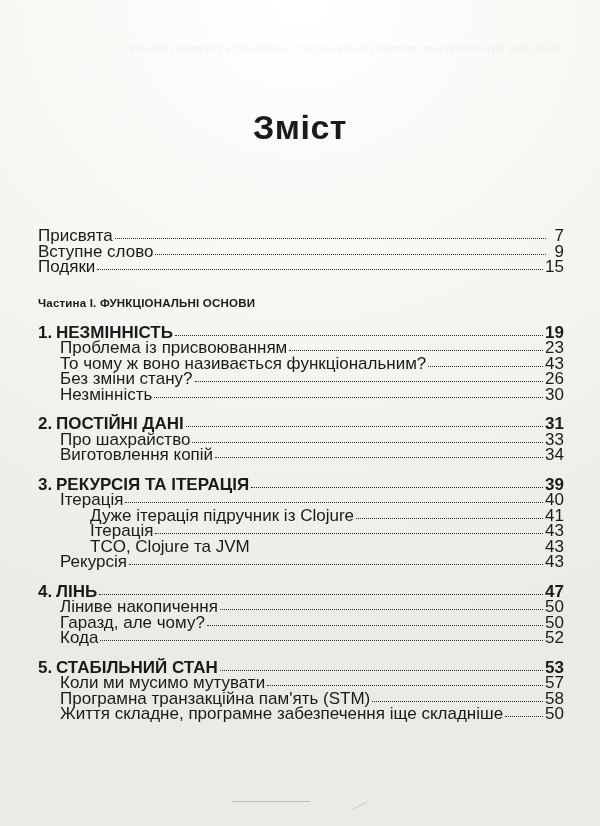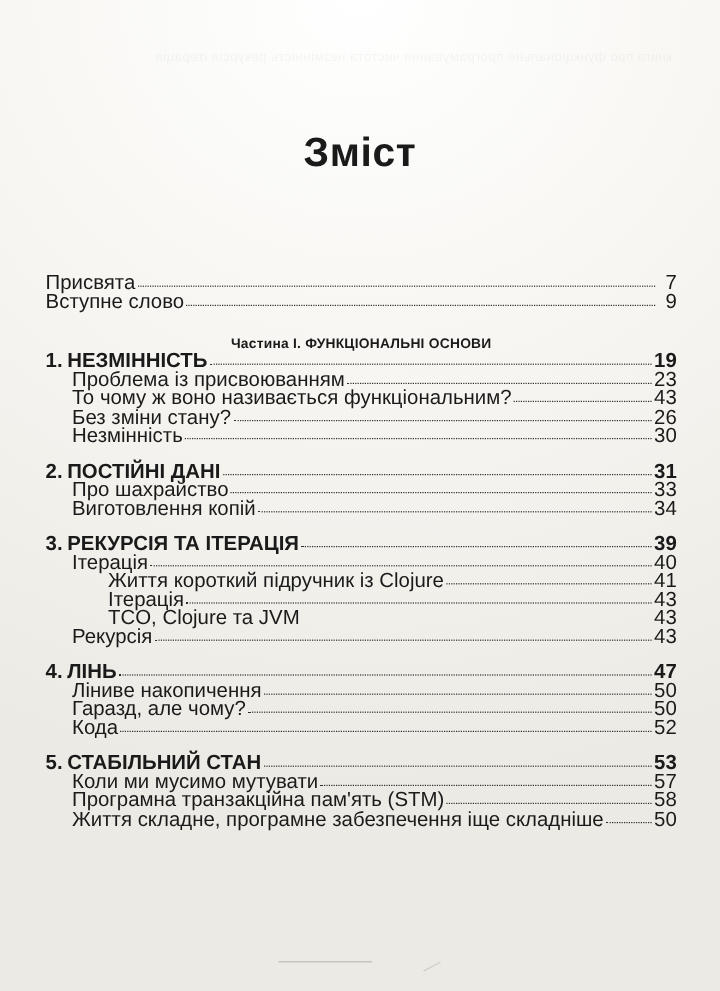--- a/index.html
+++ b/index.html
@@ -82,24 +82,24 @@
     text-align: right;
     min-width: 16px;
   }
   .row.nodots .dots {
     border-bottom: none;
   }
   .front-matter .row {
     padding-left: 0;
   }
   .part-title {
-    text-align: center;
+    text-align: left;
     font-size: 11.5px;
     font-weight: bold;
-    margin: 22px 0 0 0;
+    margin: 22px 0 16px 0;
     letter-spacing: 0.2px;
   }
   .chapter {
     margin-bottom: 14px;
   }
   .chapter > .row.head {
     font-weight: bold;
   }
   .lvl1 { padding-left: 22px; }
   .lvl2 { padding-left: 52px; }
@@ -143,20 +143,25 @@
       <div class="row">
         <span class="label">Присвята</span>
         <span class="dots"></span>
         <span class="page-no">7</span>
       </div>
       <div class="row">
         <span class="label">Вступне слово</span>
         <span class="dots"></span>
         <span class="page-no">9</span>
       </div>
+      <div class="row">
+        <span class="label">Подяки</span>
+        <span class="dots"></span>
+        <span class="page-no">15</span>
+      </div>
     </div>
 
     <div class="part-title">Частина I. ФУНКЦІОНАЛЬНІ ОСНОВИ</div>
 
     <div class="chapter">
       <div class="row head">
         <span class="num">1.</span>
         <span class="label">НЕЗМІННІСТЬ</span>
         <span class="dots"></span>
         <span class="page-no">19</span>
@@ -208,21 +213,21 @@
         <span class="label">РЕКУРСІЯ ТА ІТЕРАЦІЯ</span>
         <span class="dots"></span>
         <span class="page-no">39</span>
       </div>
       <div class="row lvl1">
         <span class="label">Ітерація</span>
         <span class="dots"></span>
         <span class="page-no">40</span>
       </div>
       <div class="row lvl2">
-        <span class="label">Життя короткий підручник із Clojure</span>
+        <span class="label">Дуже ітерація підручник із Clojure</span>
         <span class="dots"></span>
         <span class="page-no">41</span>
       </div>
       <div class="row lvl2">
         <span class="label">Ітерація</span>
         <span class="dots"></span>
         <span class="page-no">43</span>
       </div>
       <div class="row lvl2 nodots">
         <span class="label">TCO, Clojure та JVM</span>

